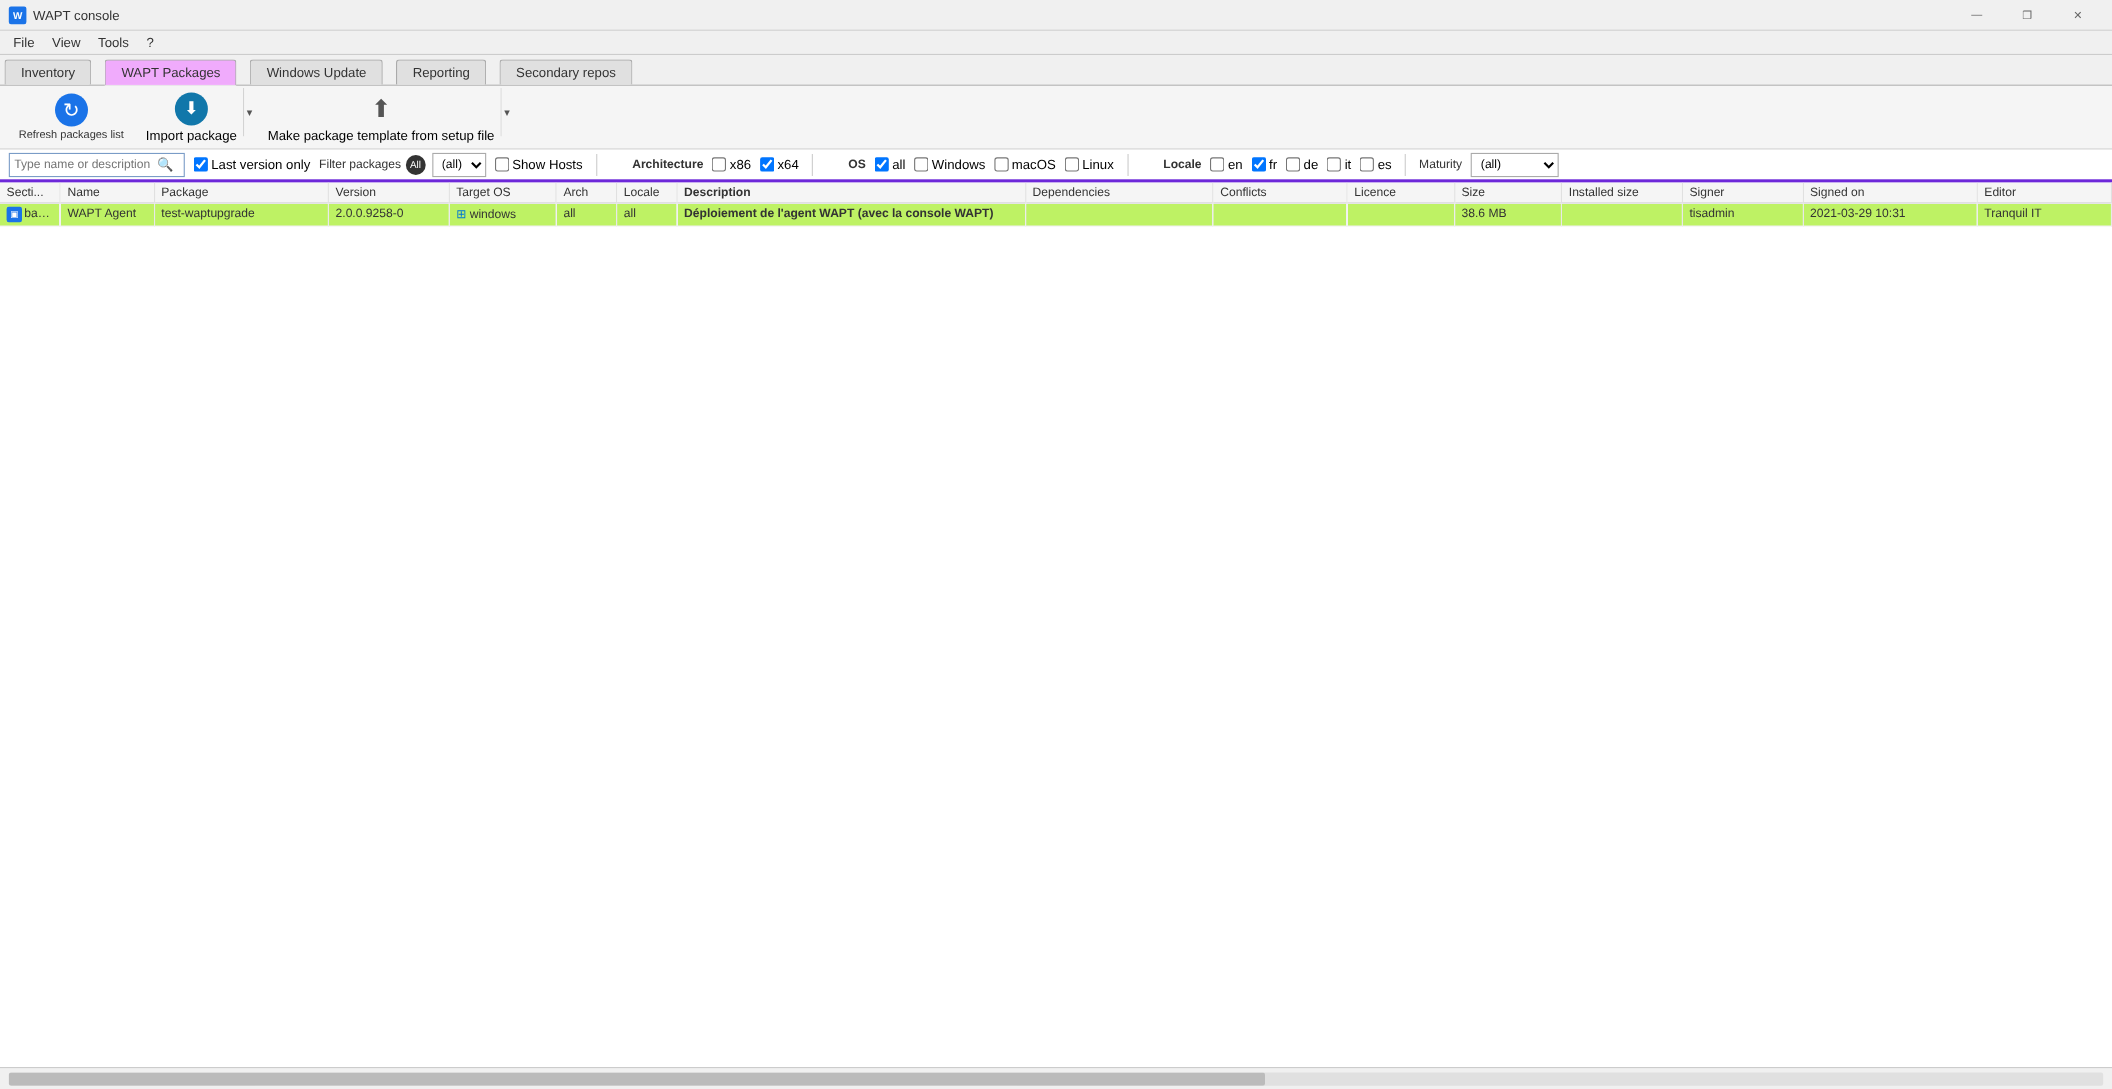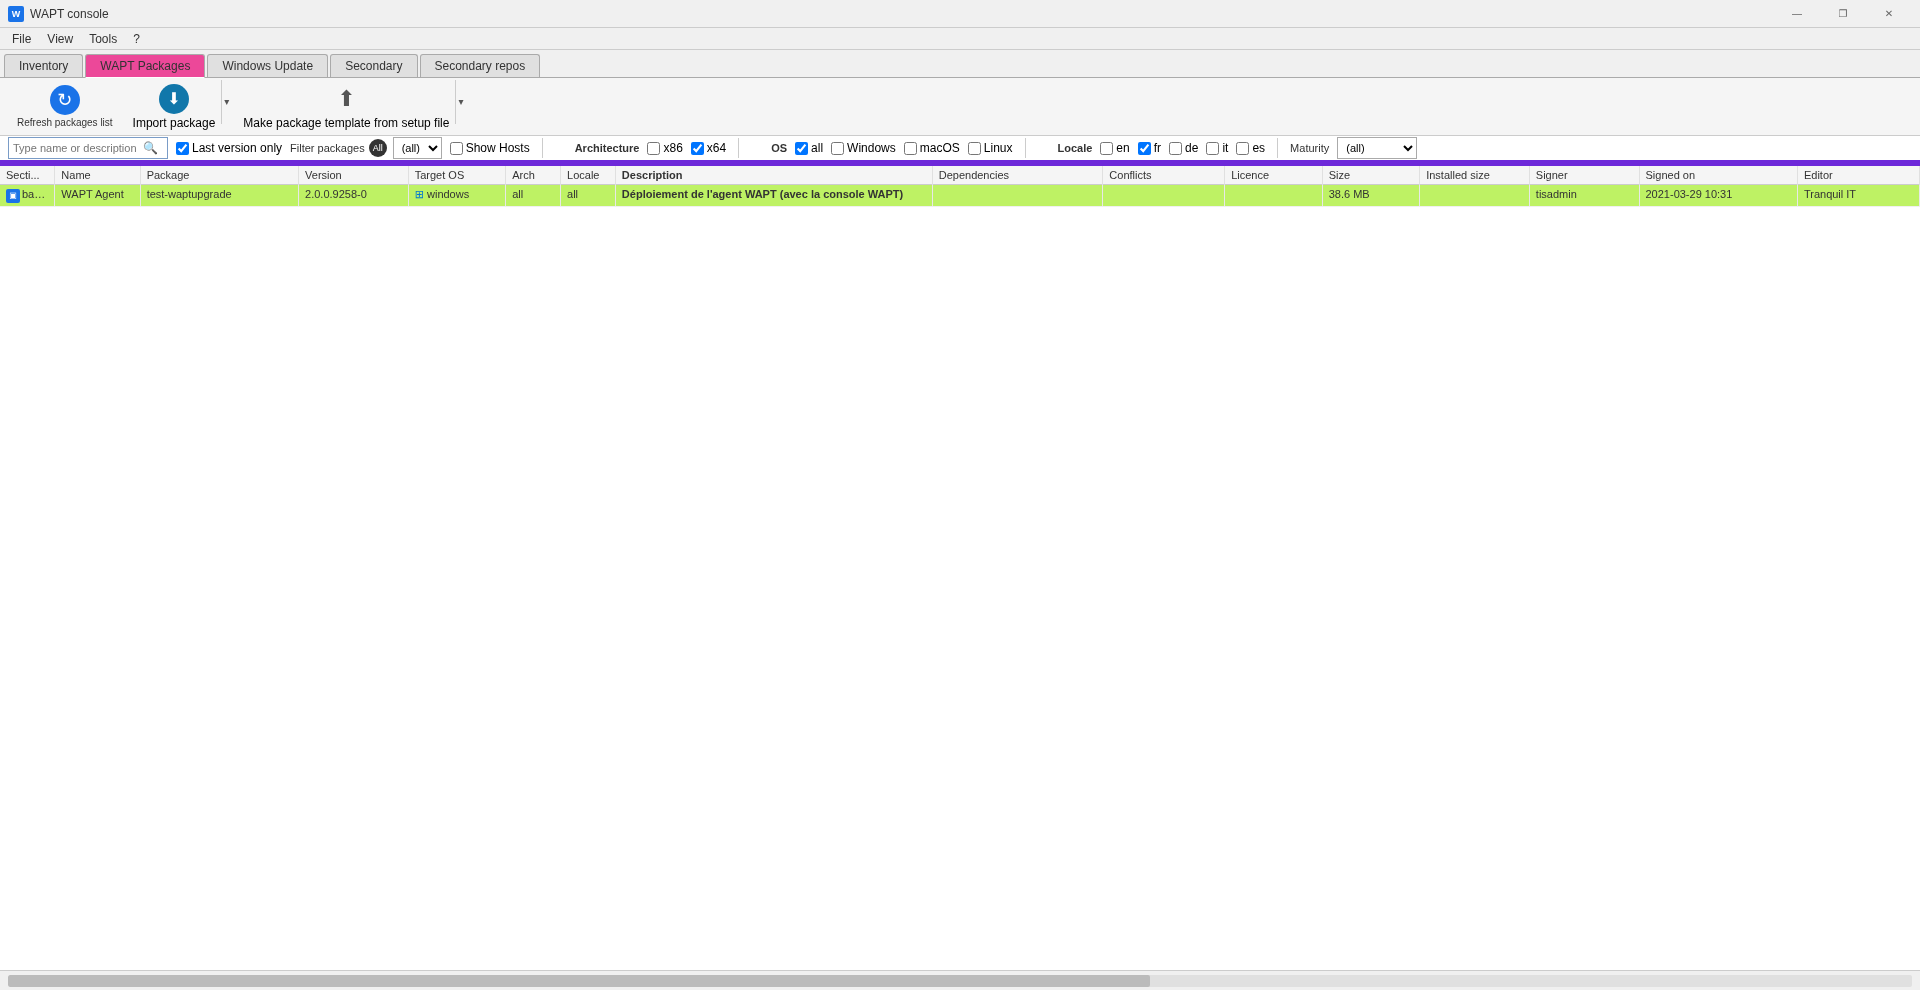--- a/index.html
+++ b/index.html
@@ -43,25 +43,25 @@
       border-bottom: 1px solid #aaa;
     }
     .tab {
       padding: 4px 14px;
       cursor: pointer;
       border: 1px solid #aaa;
       border-bottom: none;
       background: #e0e0e0;
       color: #333;
       font-size: 12px;
-      margin-right: 2px;
+      margin-right: 12px;
       border-radius: 3px 3px 0 0;
     }
     .tab.active {
-      background: #ec4899;
+      background: #f0abfc;
       border-bottom: 1px solid #ffffff;
       margin-bottom: -1px;
     }
 
     
     #toolbar {
       background: #f5f5f5;
       height: 58px;
       display: flex;
       align-items: center;
@@ -85,21 +85,21 @@
     .toolbar-btn .btn-label { font-size: 10px; color: #333; text-align: center; white-space: nowrap; }
 
     
     #filters {
       background: #ffffff;
       height: 30px;
       display: flex;
       align-items: center;
       padding: 0 8px;
       gap: 8px;
-      border-bottom: 6px solid #6d28d9;
+      border-bottom: 3px solid #6d28d9;
     }
     .search-box {
       display: flex;
       align-items: center;
       border: 1px solid #7a9cc7;
       background: white;
       padding: 2px 4px;
       width: 160px;
       height: 22px;
     }
@@ -295,21 +295,21 @@
   <span class="menu-item">File</span>
   <span class="menu-item">View</span>
   <span class="menu-item">Tools</span>
   <span class="menu-item">?</span>
 </div>
 
 <div id="tabs">
   <div class="tab">Inventory</div>
   <div class="tab active">WAPT Packages</div>
   <div class="tab">Windows Update</div>
-  <div class="tab">Secondary</div>
+  <div class="tab">Reporting</div>
   <div class="tab">Secondary repos</div>
 </div>
 
 <div id="toolbar">
 
   <div class="toolbar-btn">
     <div class="refresh-circle">↻</div>
     <span class="btn-label">Refresh packages list</span>
   </div>
 

